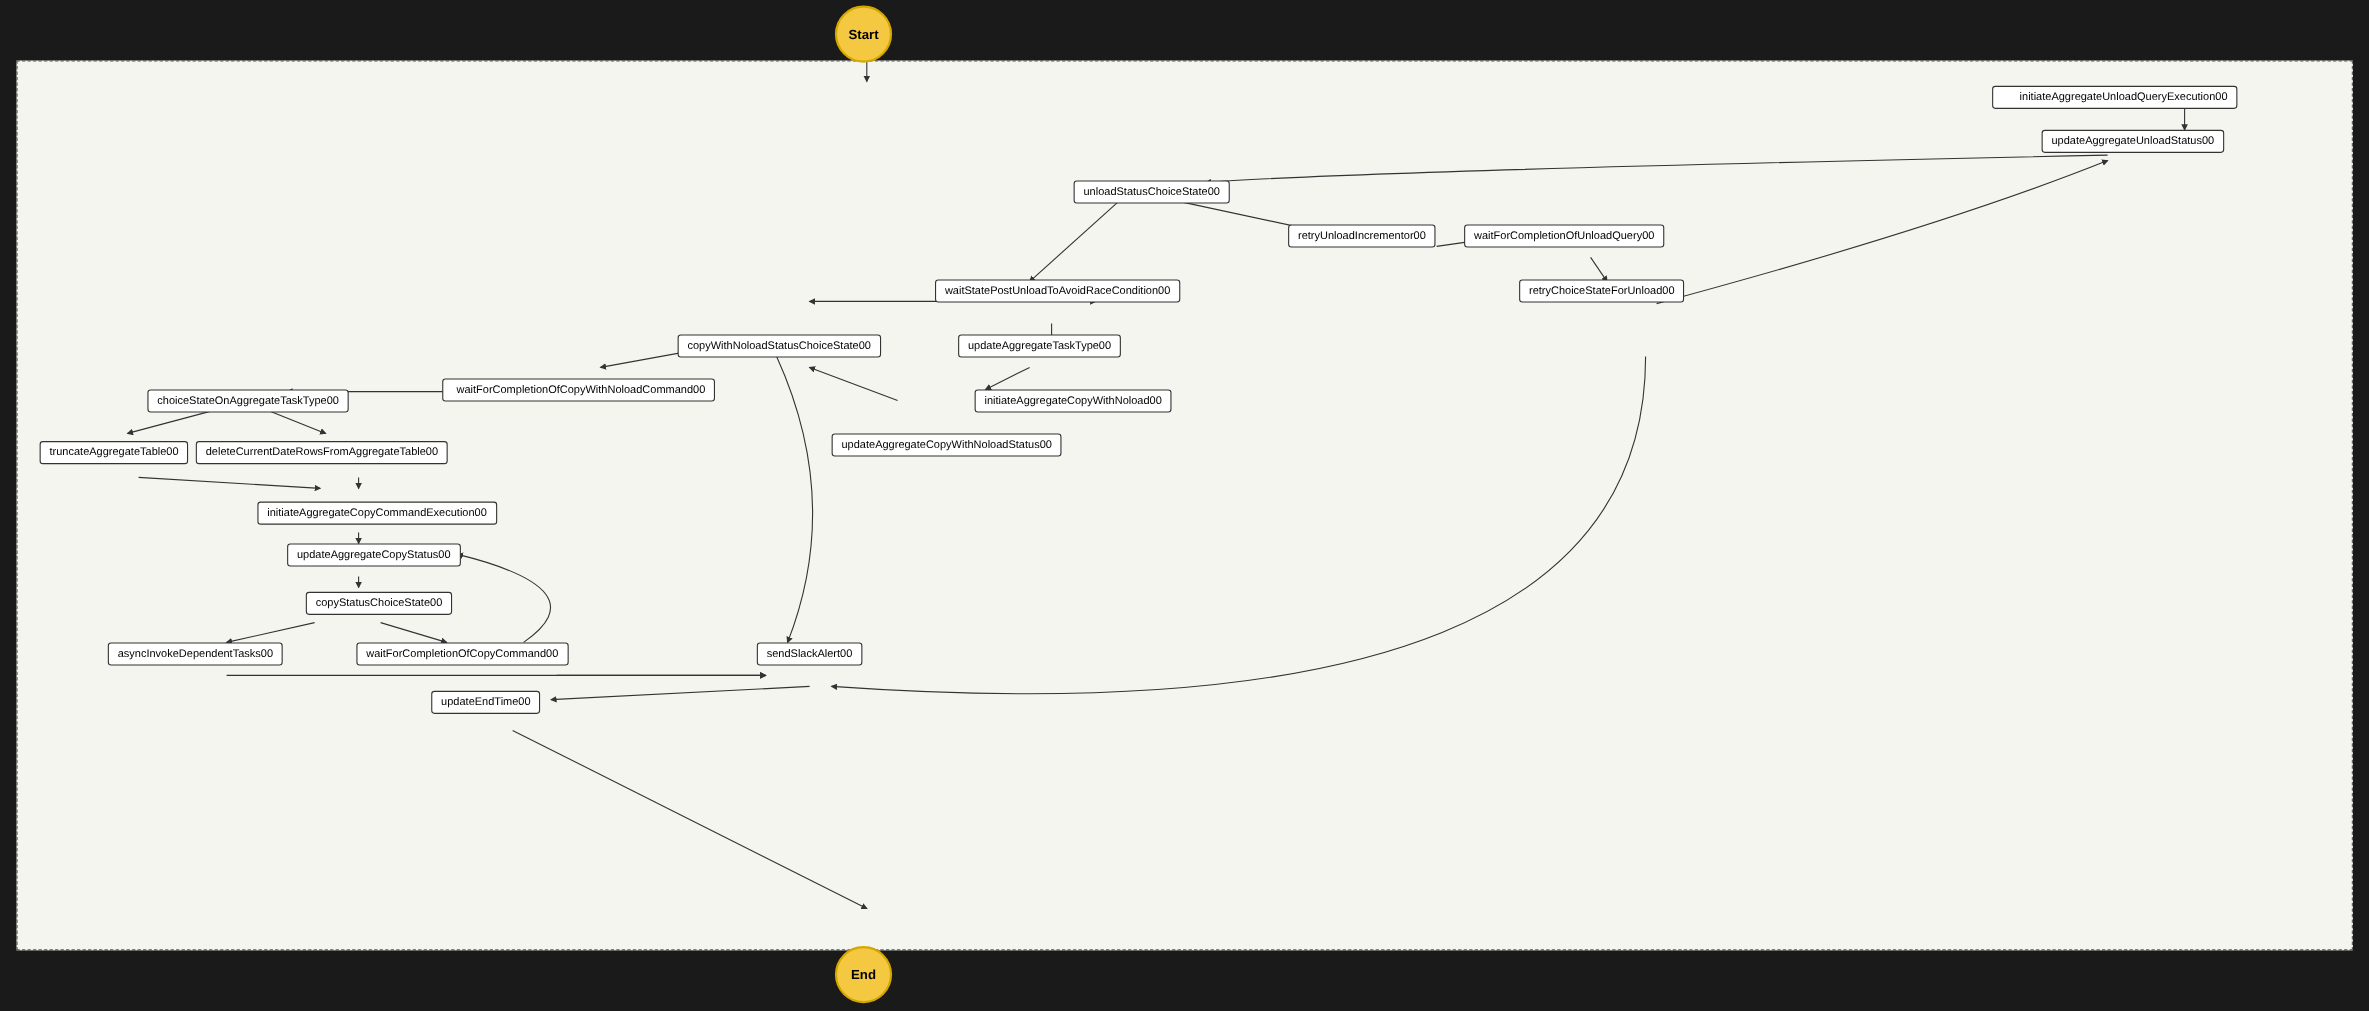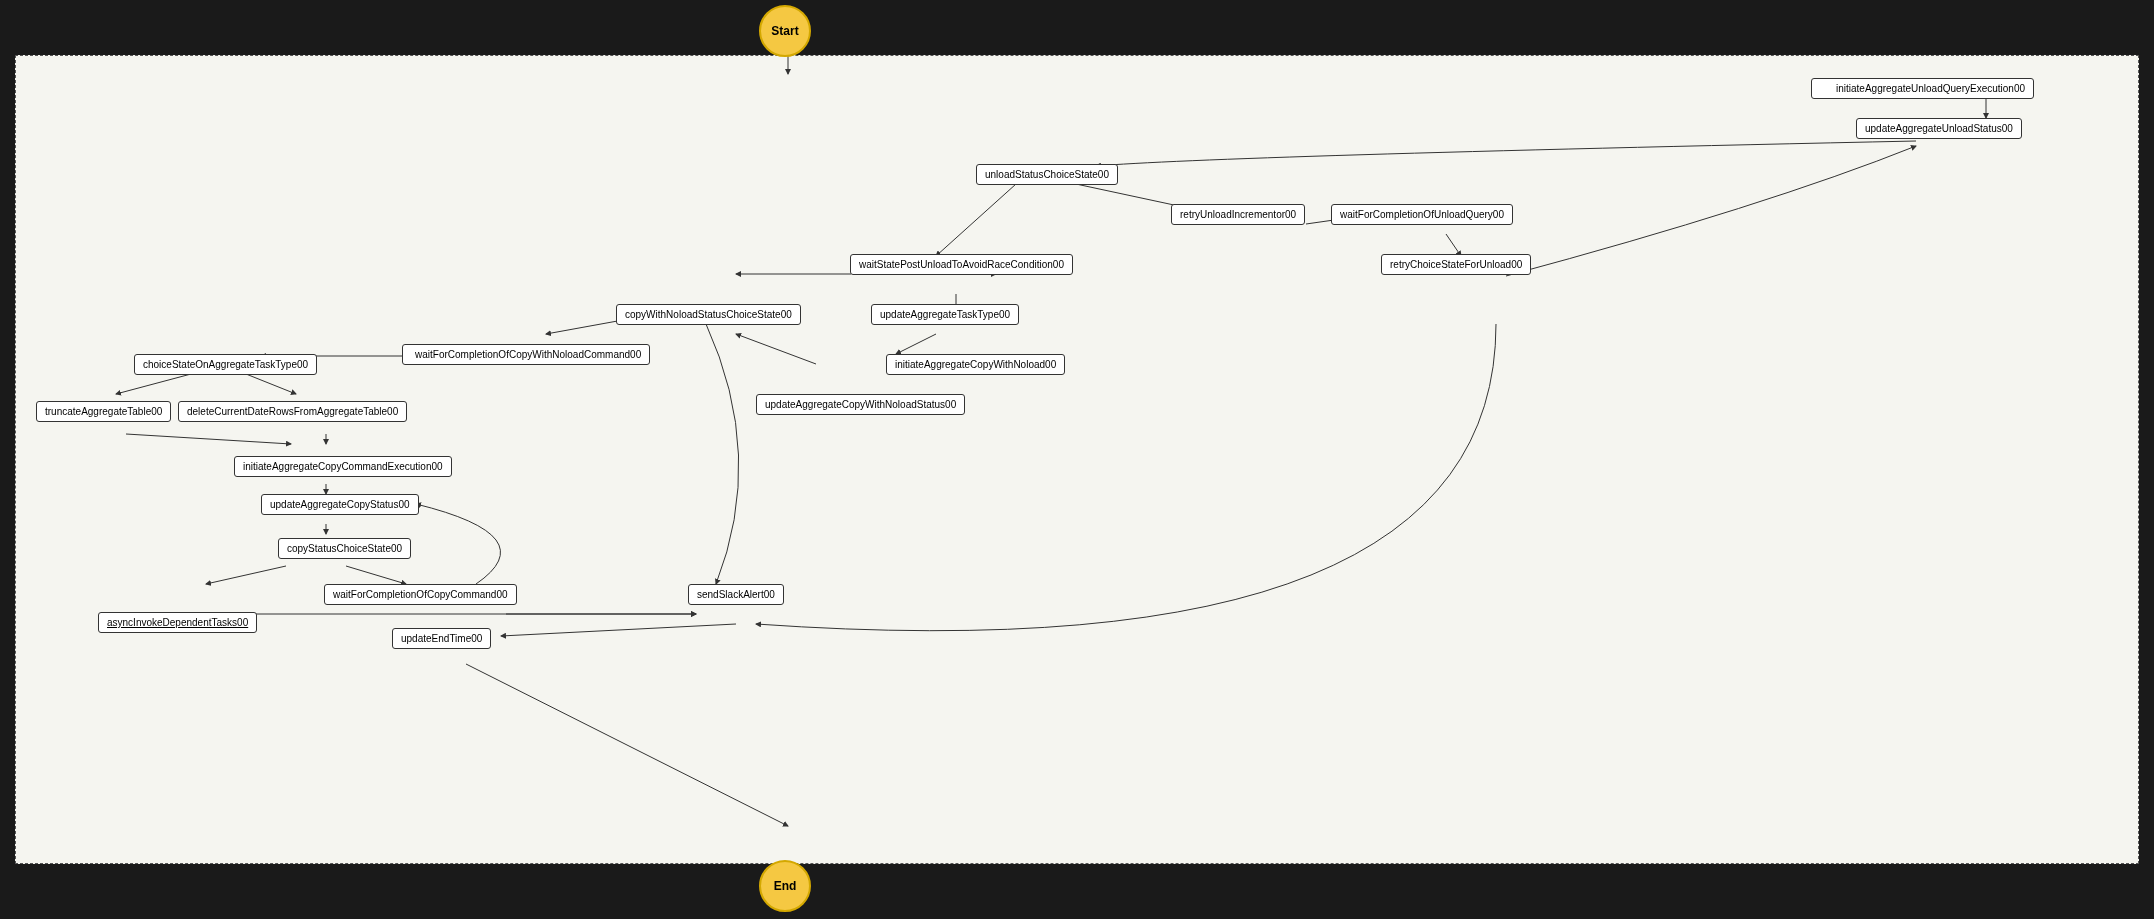--- a/index.html
+++ b/index.html
@@ -212,21 +212,21 @@
     </div>
 
     <div class="node" style="left: 245px; top: 438px;">
       <span>updateAggregateCopyStatus00</span>
     </div>
 
     <div class="node" style="left: 262px; top: 482px;">
       <span>copyStatusChoiceState00</span>
     </div>
 
-    <div class="node" style="left: 82px; top: 556px; text-decoration: underline;">
+    <div class="node" style="left: 82px; top: 528px;">
       <span>asyncInvokeDependentTasks00</span>
     </div>
 
     <div class="node" style="left: 308px; top: 528px;">
       <span>waitForCompletionOfCopyCommand00</span>
     </div>
 
     <div class="node" style="left: 672px; top: 528px;">
       <span>sendSlackAlert00</span>
     </div>

